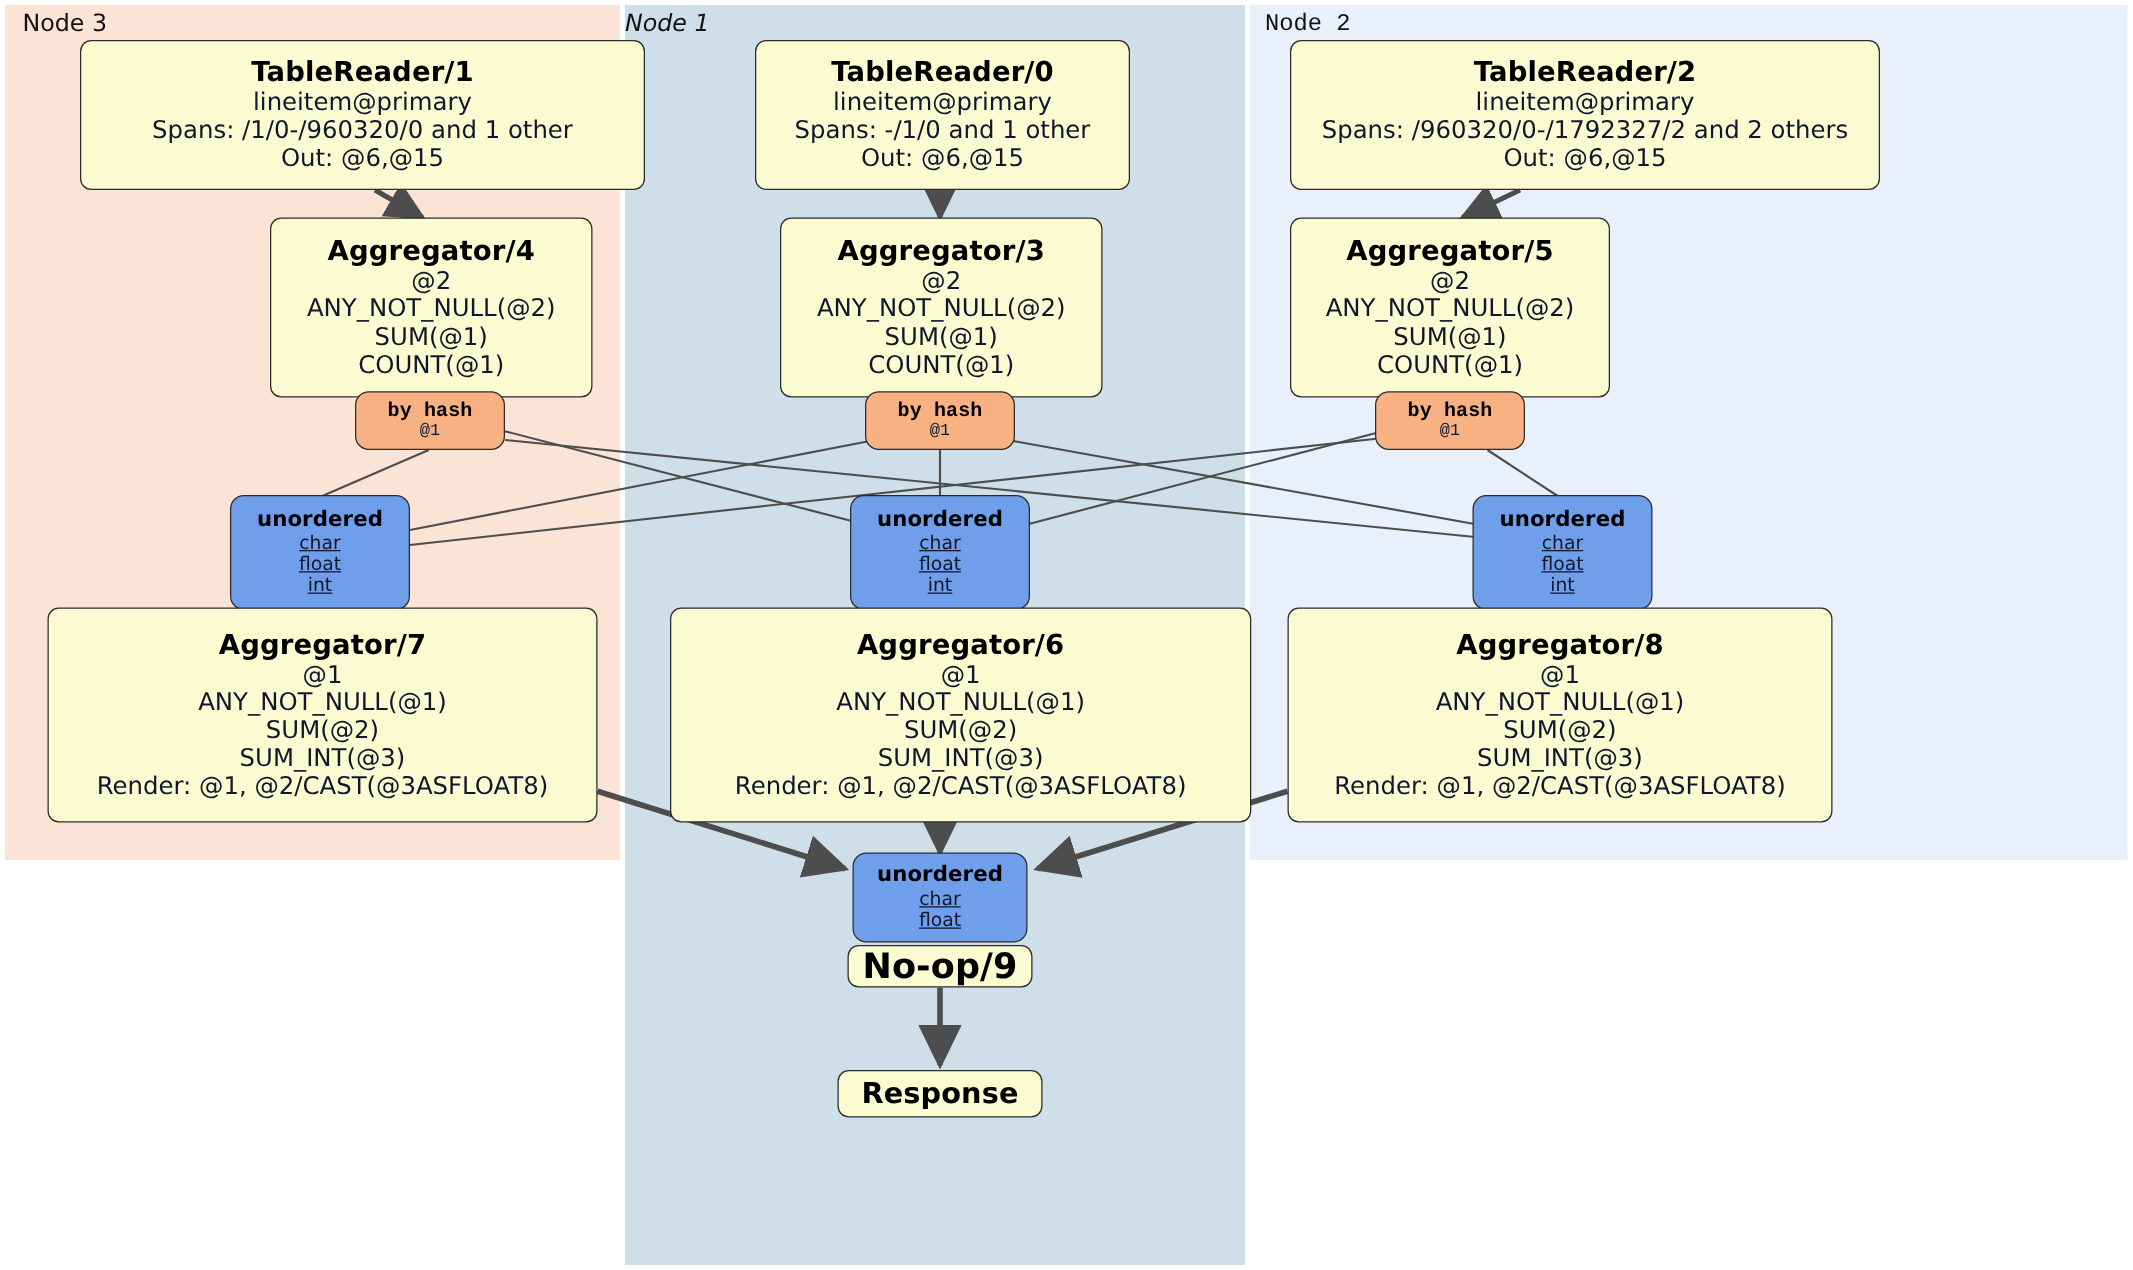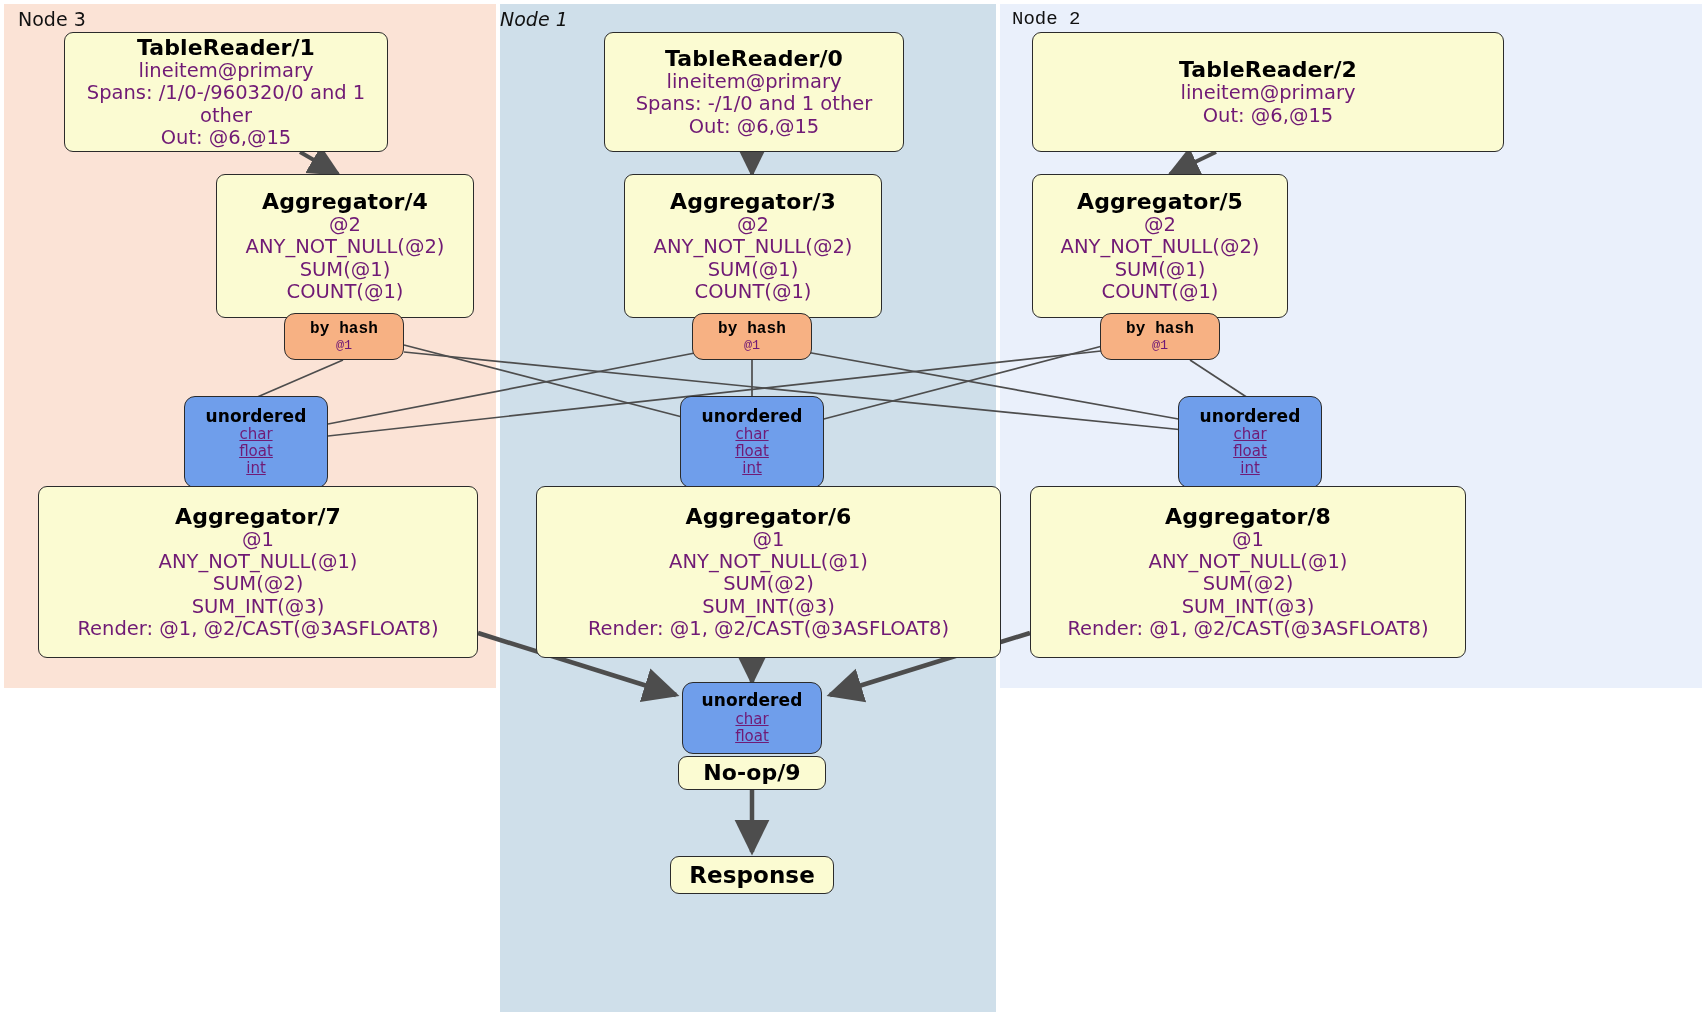--- a/index.html
+++ b/index.html
@@ -10,26 +10,26 @@
   .lane-label{position:absolute;font-size:19px;color:#111;white-space:nowrap;}
 
   .node{position:absolute;box-sizing:border-box;border:1.6px solid #2b2b2b;
         display:flex;flex-direction:column;align-items:center;justify-content:center;
         text-align:center;line-height:1.14;}
   .proc{background:#fbfbd2;border-radius:9px;}
   .router{background:#f7b183;border-radius:11px;font-family:Liberation Mono, monospace;}
   .sync{background:#6f9eeb;border-radius:11px;}
 
   .ttl{font-weight:bold;font-size:22px;color:#000;letter-spacing:.1px;}
-  .ln{font-size:19.5px;color:#701a75;}
+  .ln{font-size:19.5px;color:#0f172a;}
   .router .ttl{font-size:16px;}
   .router .ln{font-size:13.5px;}
   .sync .ttl{font-size:17px;}
   .sync .ln{font-size:15px;text-decoration:underline;}
-  .noop .ttl{font-size:22px;text-align:right;}
+  .noop .ttl{font-size:28px;text-align:right;}
   .resp .ttl{font-size:23px;}
 
   svg.wires{position:absolute;left:0;top:0;width:1706px;height:1016px;pointer-events:none;}
 </style>
 </head>
 <body>
 
 <div id="canvas">
 
   <div class="lane" style="left:4px;top:4px;width:492px;height:684px;background:#fbe3d6;"></div>
@@ -66,21 +66,21 @@
     <path d="M1110,344 L820,420" stroke="#4d4d4d" stroke-width="1.7" fill="none"></path>
     <path d="M1190,360 L1248,398" stroke="#4d4d4d" stroke-width="1.7" fill="none"></path>
 
     <path d="M478,633 L676,695" stroke="#4d4d4d" stroke-width="4.5" fill="none" marker-end="url(#ah)"></path>
     <path d="M752,650 L752,682" stroke="#4d4d4d" stroke-width="4.5" fill="none" marker-end="url(#ah)"></path>
     <path d="M1030,633 L830,695" stroke="#4d4d4d" stroke-width="4.5" fill="none" marker-end="url(#ah)"></path>
 
     <path d="M752,790 L752,852" stroke="#4d4d4d" stroke-width="4.5" fill="none" marker-end="url(#ah)"></path>
   </svg>
 
-  <div class="node proc" style="left:64px;top:32px;width:324px;height:120px;">
+  <div class="node proc" style="left:64px;top:32px;width:452px;height:120px;">
     <div class="ttl">TableReader/1</div>
     <div class="ln">lineitem@primary</div>
     <div class="ln">Spans: /1/0-/960320/0 and 1 other</div>
     <div class="ln">Out: @6,@15</div>
   </div>
 
   <div class="node proc" style="left:216px;top:174px;width:258px;height:144px;">
     <div class="ttl">Aggregator/4</div>
     <div class="ln">@2</div>
     <div class="ln">ANY_NOT_NULL(@2)</div>
@@ -155,20 +155,21 @@
     <div class="ttl">No-op/9</div>
   </div>
 
   <div class="node proc resp" style="left:670px;top:856px;width:164px;height:38px;">
     <div class="ttl">Response</div>
   </div>
 
   <div class="node proc" style="left:1032px;top:32px;width:472px;height:120px;">
     <div class="ttl">TableReader/2</div>
     <div class="ln">lineitem@primary</div>
+    <div class="ln">Spans: /960320/0-/1792327/2 and 2 others</div>
     <div class="ln">Out: @6,@15</div>
   </div>
 
   <div class="node proc" style="left:1032px;top:174px;width:256px;height:144px;">
     <div class="ttl">Aggregator/5</div>
     <div class="ln">@2</div>
     <div class="ln">ANY_NOT_NULL(@2)</div>
     <div class="ln">SUM(@1)</div>
     <div class="ln">COUNT(@1)</div>
   </div>

